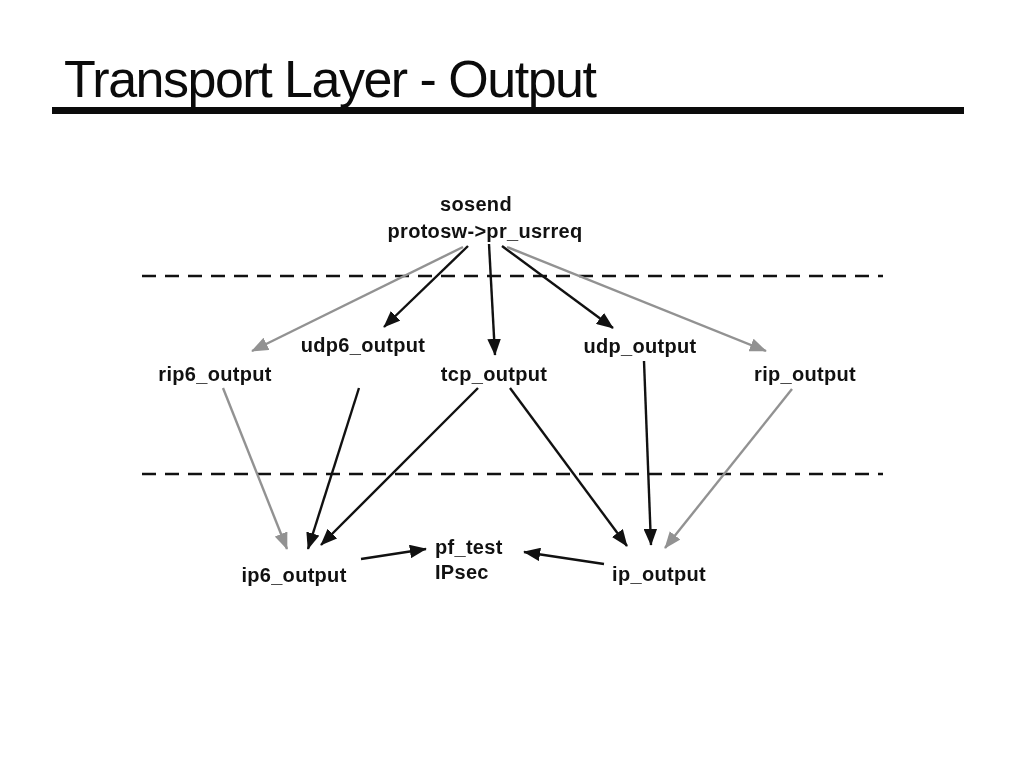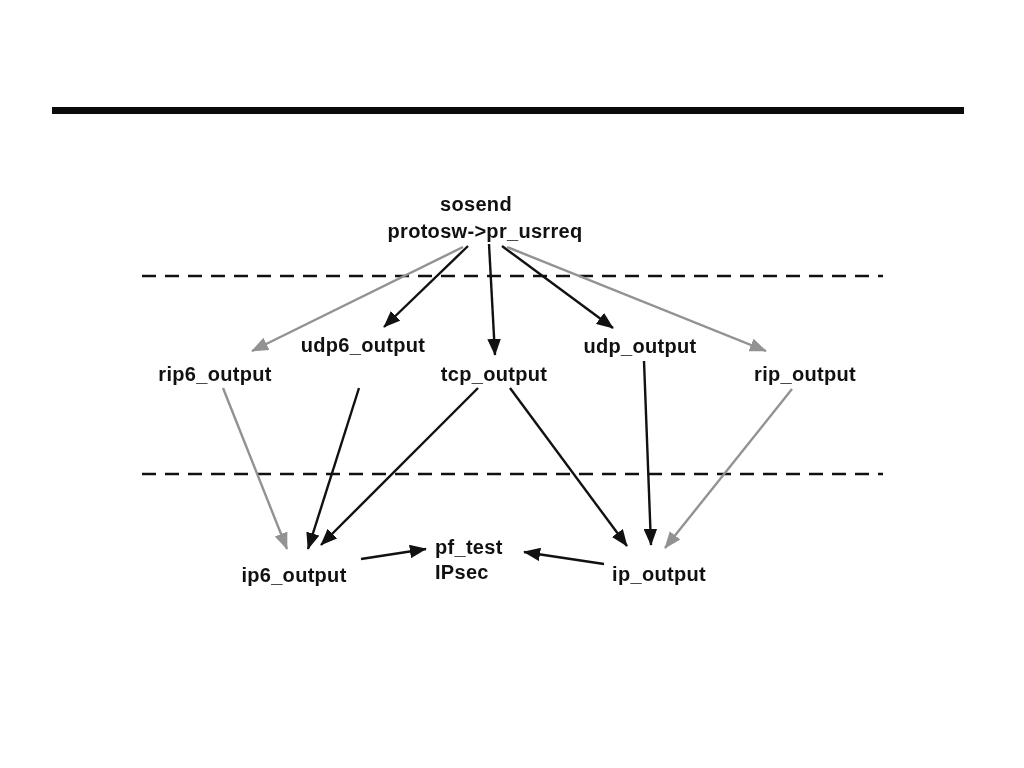--- a/index.html
+++ b/index.html
@@ -14,20 +14,21 @@
        background:#0b0b0b;}
   svg#diagram{position:absolute;left:0;top:0;}
   .node-label{font-family:"Liberation Sans","DejaVu Sans",sans-serif;
        font-size:20px;font-weight:700;letter-spacing:0.3px;}
   .divider{stroke-dasharray:14 9;}
 </style>
 </head>
 <body>
 
 <div class="slide">
+  <h1 class="slide-title">Transport Layer - Output</h1>
   <div class="title-underline"></div>
   <svg id="diagram" width="1024" height="768" viewBox="0 0 1024 768">
       <defs>
         <marker id="arrow-black" viewBox="0 0 10 8" refX="9.5" refY="4" markerWidth="17" markerHeight="13.6" orient="auto" markerUnits="userSpaceOnUse">
           <path d="M0,0 L10,4 L0,8 Z" fill="#111111"></path>
         </marker>
         <marker id="arrow-gray" viewBox="0 0 10 8" refX="9.5" refY="4" markerWidth="17" markerHeight="13.6" orient="auto" markerUnits="userSpaceOnUse">
           <path d="M0,0 L10,4 L0,8 Z" fill="#929292"></path>
         </marker>
       </defs>

